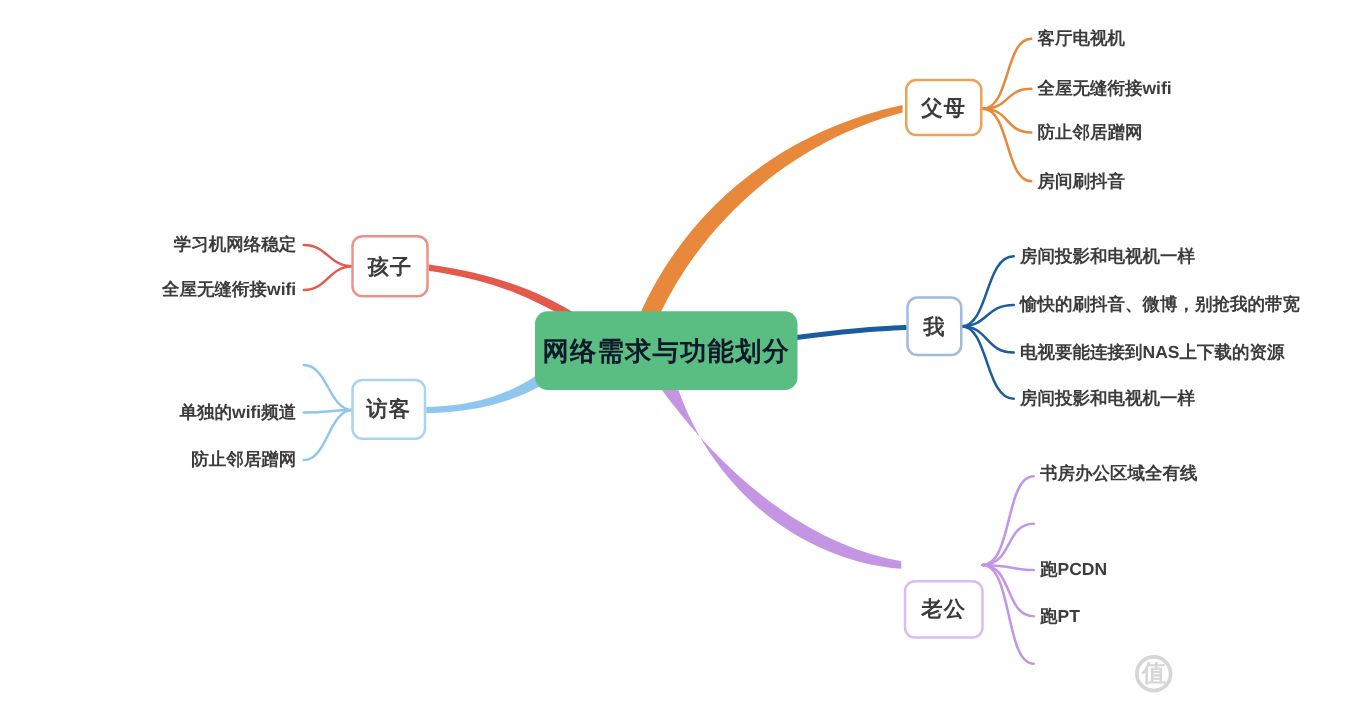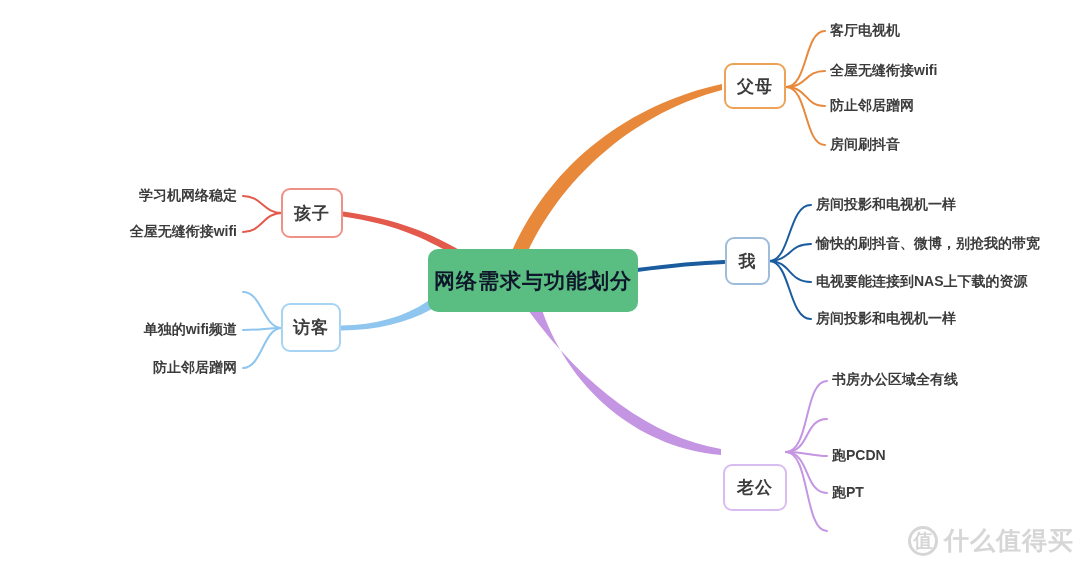--- a/index.html
+++ b/index.html
@@ -143,16 +143,15 @@
   <div class="leaf" style="left:832px;top:493px;">跑PT</div>
 
   <div class="leaf l" style="right:843px;top:196px;">学习机网络稳定</div>
   <div class="leaf l" style="right:843px;top:232px;">全屋无缝衔接wifi</div>
 
   <div class="leaf l" style="right:843px;top:330px;">单独的wifi频道</div>
   <div class="leaf l" style="right:843px;top:368px;">防止邻居蹭网</div>
 
   <div class="watermark">
     <span class="wm-logo">值</span>
-    <span class="wm-text">什么值得买</span>
   </div>
 
 </div>
 
 </body></html>

